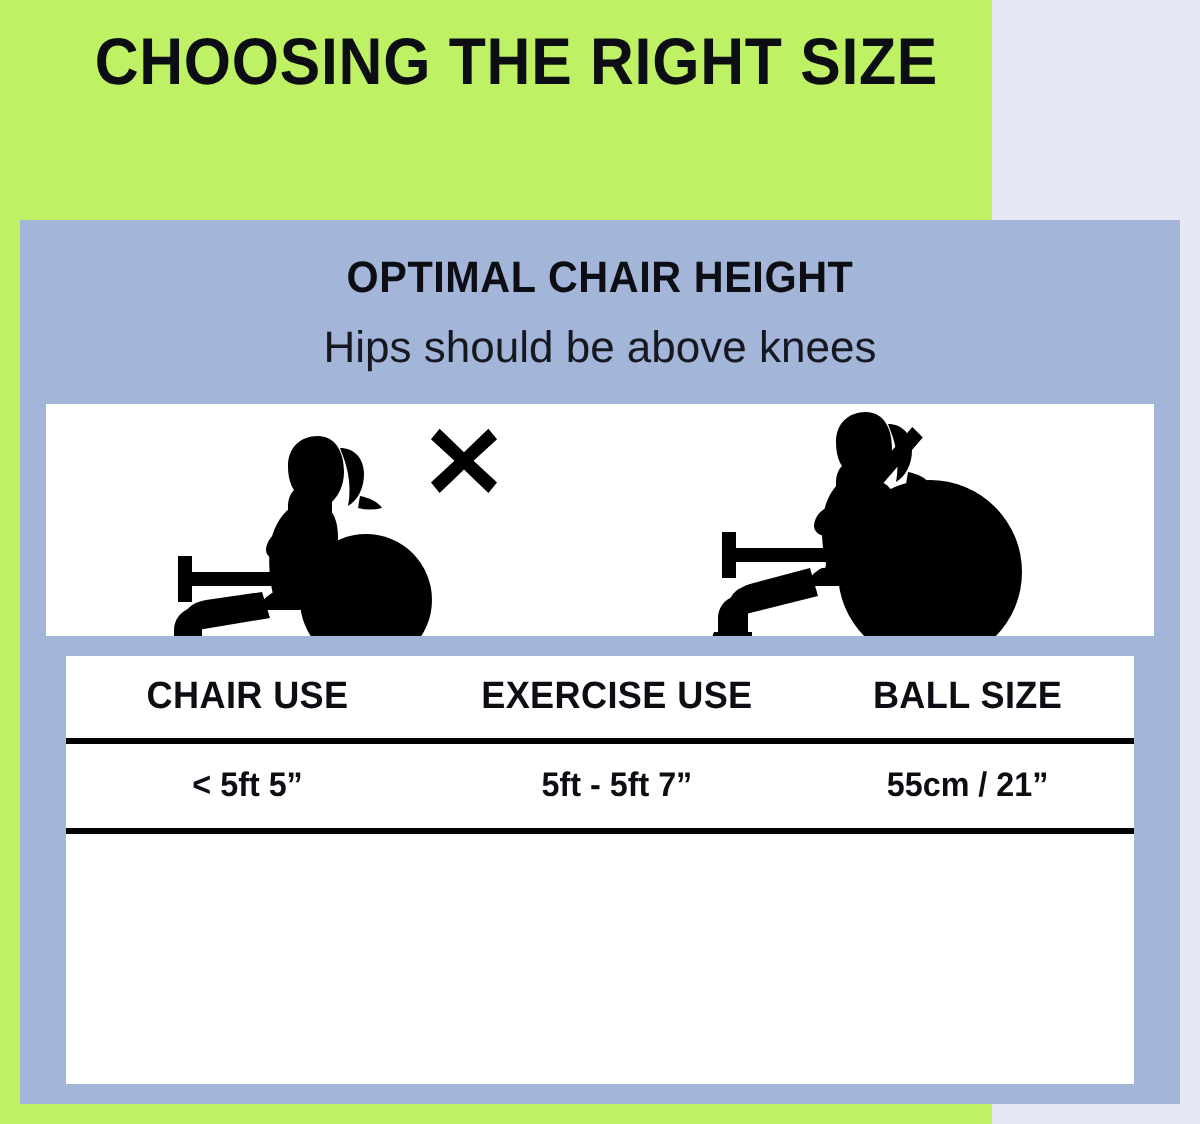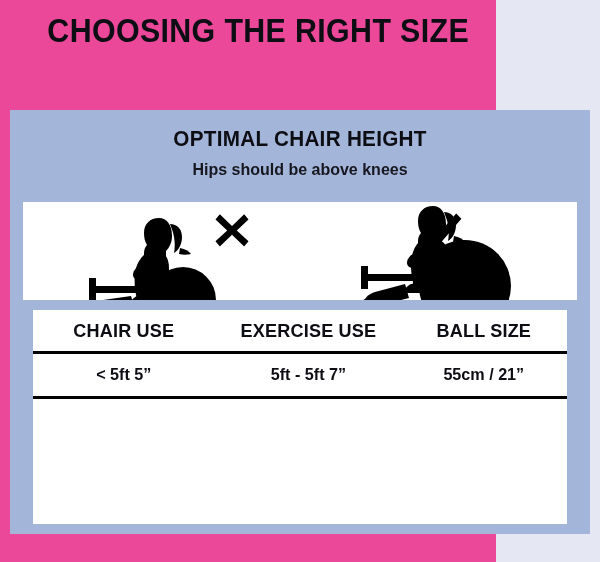--- a/index.html
+++ b/index.html
@@ -14,21 +14,21 @@
     font-family: "Liberation Sans", sans-serif;
     overflow: hidden;
     position: relative;
   }
 
   .infographic {
     width: 496px;
     height: 562px;
     box-sizing: border-box;
     position: relative;
-    background: #ec4899;
+    background: #bef264;
     padding-left: 20px;
   }
 
   
   .title-bar {
     height: 62px;
     display: flex;
     align-items: center;
     justify-content: center;
   }
@@ -50,39 +50,39 @@
     width: 580px;
     background: #a3b6d9;
     box-sizing: border-box;
   }
   .panel-chair {
     top: 66px;
     height: 239px;
     margin-top: 44px;
   }
   .panel-table {
-    top: 300px;
+    top: 318px;
     height: 234px;
   }
 
   .panel-heading {
     text-align: center;
     font-size: 22px;
     font-weight: bold;
     color: #0d0d14;
     letter-spacing: 0.3px;
     font-family: "Liberation Sans Narrow", "Liberation Sans", sans-serif;
     transform: scaleX(0.94);
     padding-top: 16px;
     white-space: nowrap;
   }
   .panel-subheading {
     text-align: center;
-    font-size: 16px;
-    font-weight: bold;
+    font-size: 22px;
+    font-weight: normal;
     color: #171720;
     padding-top: 9px;
     white-space: nowrap;
   }
 
   
   .illustration-box {
     position: absolute;
     left: 13px;
     top: 92px;

